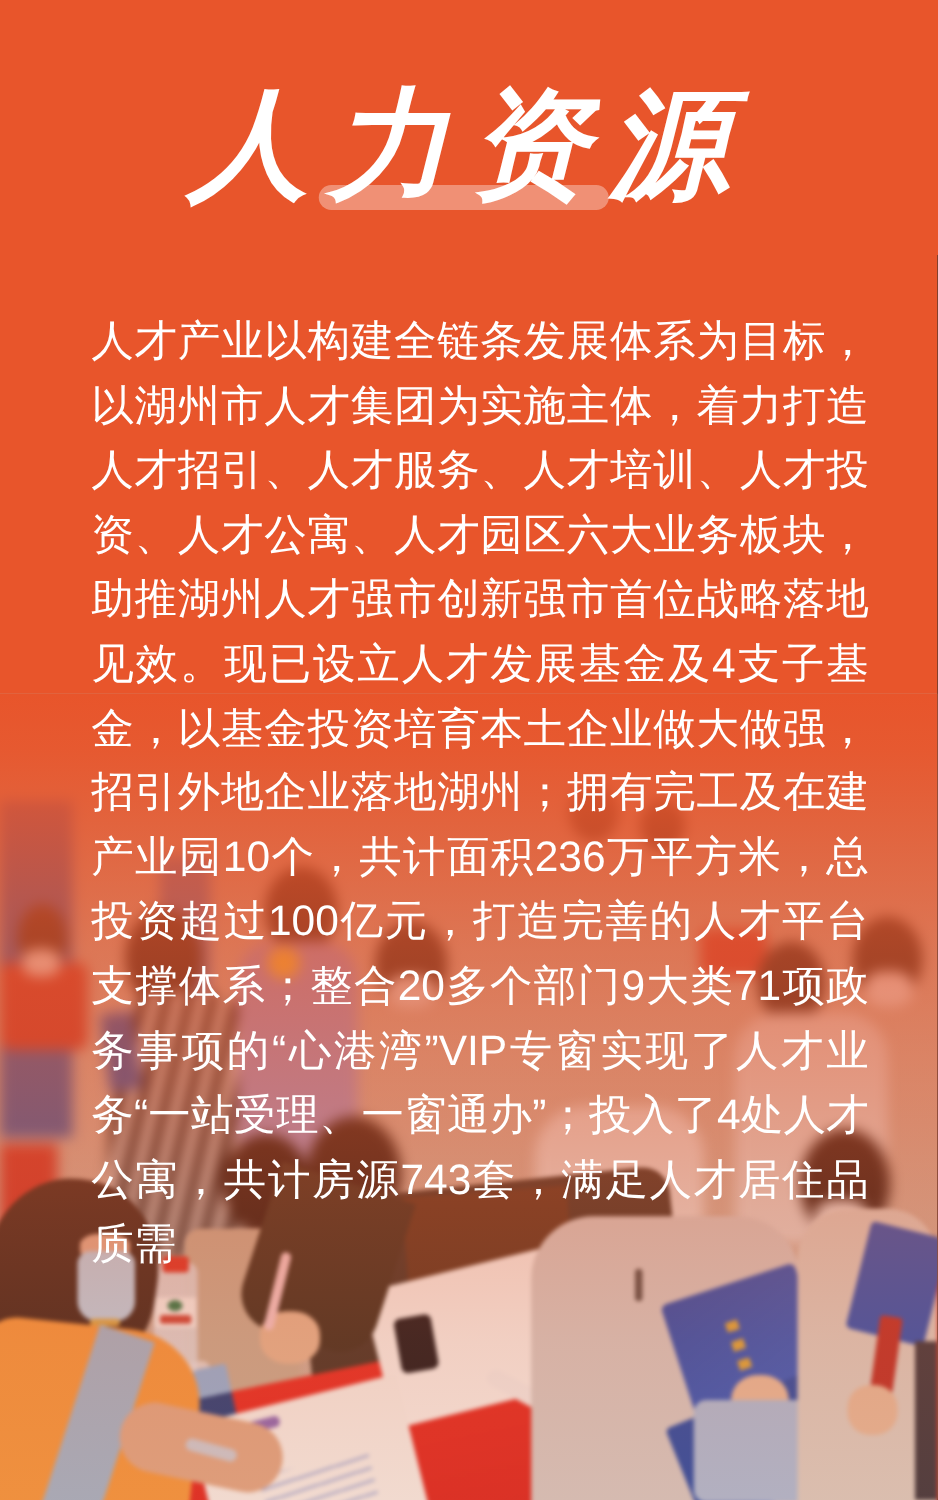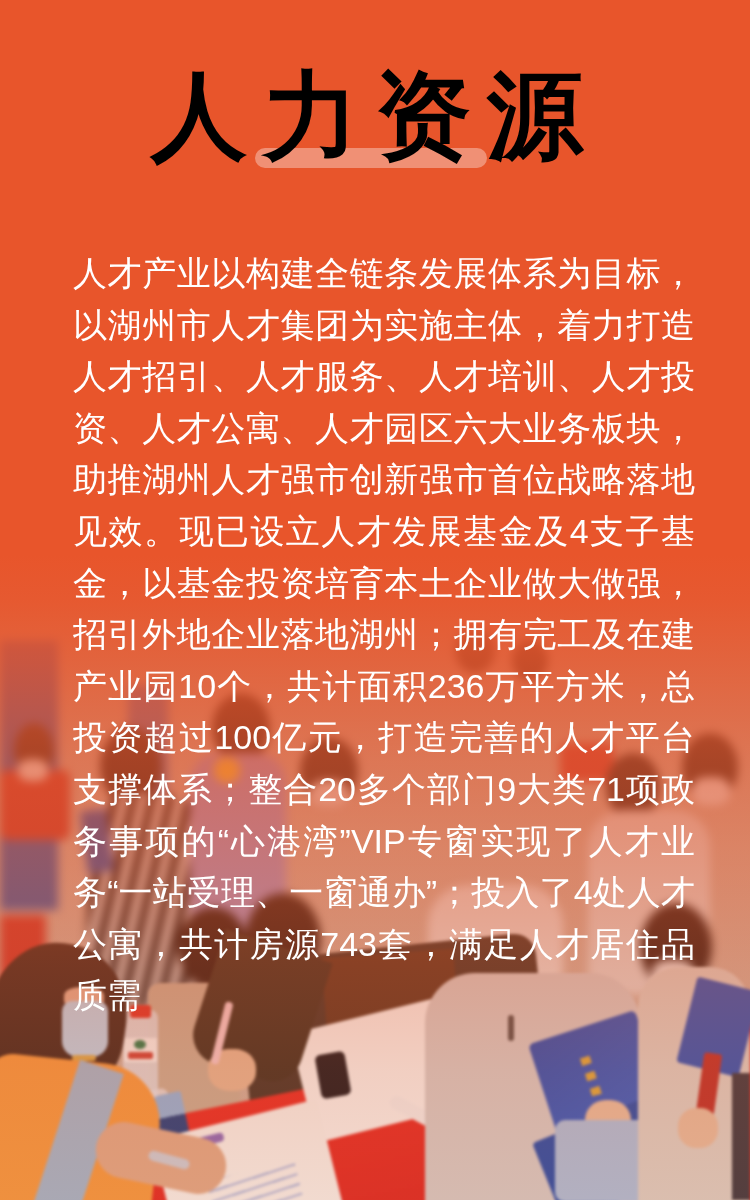--- a/index.html
+++ b/index.html
@@ -32,21 +32,21 @@
       rgba(232,85,43,0.14) 100%);
   }
 
   
   .title-bar {
     position:absolute; top:148px; left:255px; width:232px; height:20px;
     border-radius:10px; background:rgba(255,255,255,0.35); z-index:4;
   }
   .title {
     position:absolute; top:66px; left:0; width:100%; text-align:center;
-    color:#000000; font-size:96px; font-weight:bold; 
+    color:#ffffff; font-size:96px; font-weight:bold; font-style:italic;
     letter-spacing:16px; line-height:1.05; z-index:5;
     font-family:"DejaVu Serif", serif;
   }
   .body {
     position:absolute; top:248px; left:73px; width:622px; z-index:5;
     color:#FFFFFF; font-size:34px; line-height:51.6px;
     text-align:justify; font-family:"Liberation Sans", sans-serif;
   }
 </style>
 </head>

